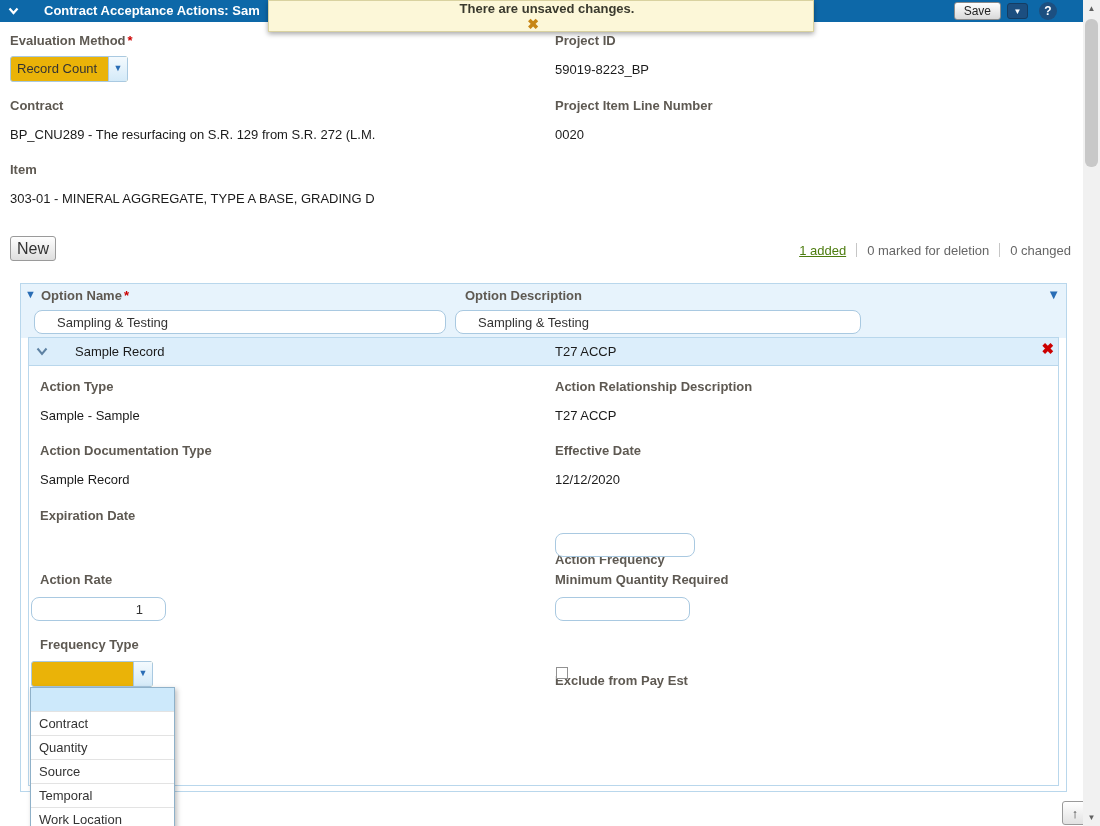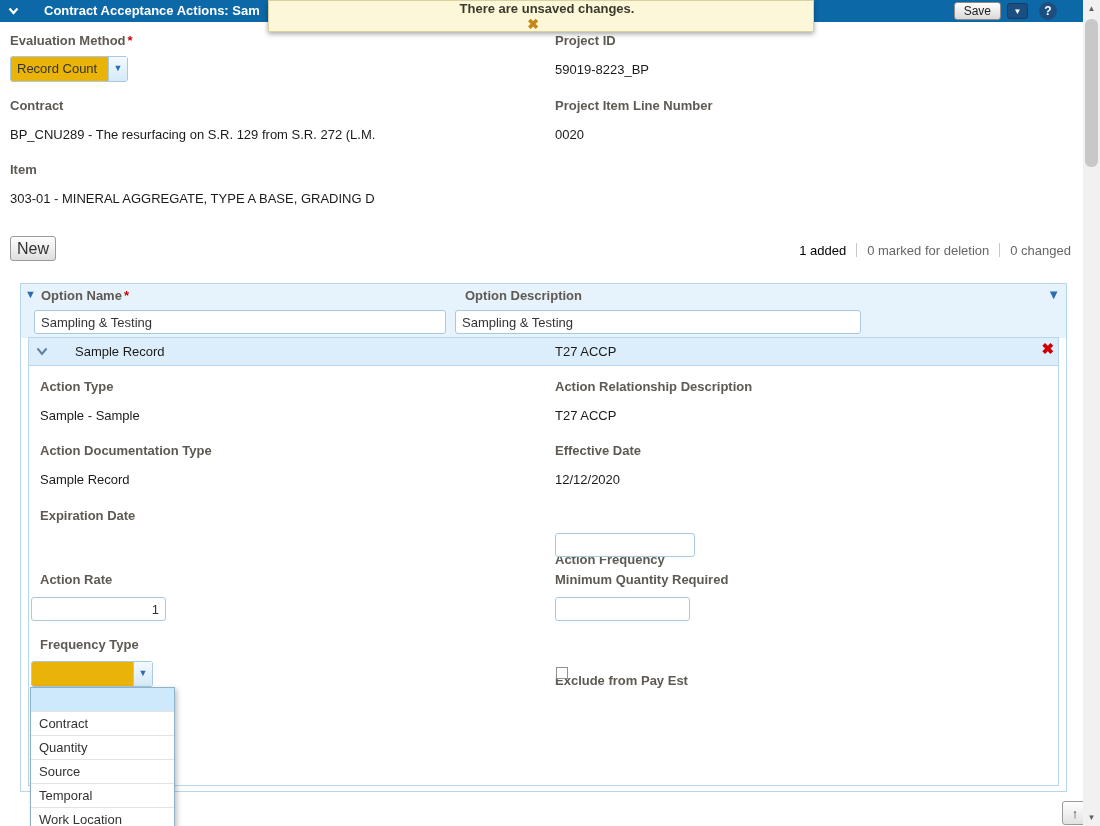--- a/index.html
+++ b/index.html
@@ -18,30 +18,30 @@
   .toast { position:absolute; left:268px; top:0; width:546px; height:32px; background:#fcf7d8; border:1px solid #d9d2a0; box-shadow:0 2px 5px rgba(0,0,0,0.35); z-index:50; display:flex; align-items:center;flex-direction:column; }
   .toast-msg { font-weight:bold; color:#3a3a2e; font-size:13px; margin-left:12px; flex:1; }
   .toast-close { color:#c78616; font-weight:bold; font-size:14px; margin-right:16px; cursor:pointer; }
 
   
   .lbl { position:absolute; font-size:13px; font-weight:bold; color:#5e5952; white-space:nowrap; z-index:5; }
   .req { color:#cc0000; margin-left:2px; }
   .val { position:absolute; font-size:13px; color:#1b1b1b; white-space:nowrap; z-index:5; }
 
   
-  .tinput { position:absolute; border:1px solid #a9c9e1; border-radius:3px; height:24px; font-size:13px; padding:0 6px; color:#333; background:#fff; font-family:inherit; z-index:5; }
+  .tinput { position:absolute; border:1px solid #a9c9e1; border-radius:8px; height:24px; font-size:13px; padding:0 22px; color:#333; background:#fff; font-family:inherit; z-index:5; }
   .num { text-align:right; }
   .combo { position:absolute; border:1px solid #a9c9e1; border-radius:3px; background:#eab308; display:flex; z-index:5; }
   .combo-text { flex:1; font-size:13px; color:#333; padding:0 6px; line-height:24px; overflow:hidden; white-space:nowrap; }
   .combo-btn { width:19px; background:linear-gradient(#f4fafe,#d4eaf8); border-left:1px solid #a9c9e1; color:#2a6db5; font-size:9px; text-align:center; line-height:23px; cursor:pointer; }
 
   
   .btn-new { position:absolute; left:10px; top:236px; width:46px; height:25px; border:1px solid #9a9a9a; border-radius:3px; background:linear-gradient(#fefefe,#dedede); font-size:16px; color:#333; font-family:inherit; cursor:pointer; z-index:5; }
   .counters { position:absolute; right:29px; top:243px; font-size:13px; color:#666; z-index:5; white-space:nowrap; }
-  .counters .added { color:#000000; }
+  .counters .added { color:#4d7c0f;text-decoration:underline; }
   .counters .sep { display:inline-block; border-left:1px solid #c6c6c6; margin:0 10px; height:14px; vertical-align:-2px; }
 
   
   .outer-panel { position:absolute; left:20px; top:283px; width:1047px; height:509px; border:1px solid #b9d7ec; background:#fff; z-index:1; }
   .outer-head { position:absolute; left:0; top:0; width:100%; height:54px; background:#e7f3fc; }
   .inner-panel { position:absolute; left:28px; top:337px; width:1031px; height:449px; border:1px solid #b9d7ec; background:#fff; z-index:2; }
   .inner-head { position:absolute; left:0; top:0; width:100%; height:28px; background:#dceefb; border-bottom:1px solid #b9d7ec; }
 
   .tri { position:absolute; color:#2a6db5; z-index:6; }
   .del-x { position:absolute; color:#cc0000; font-weight:bold; font-size:15px; z-index:6; cursor:pointer; }

